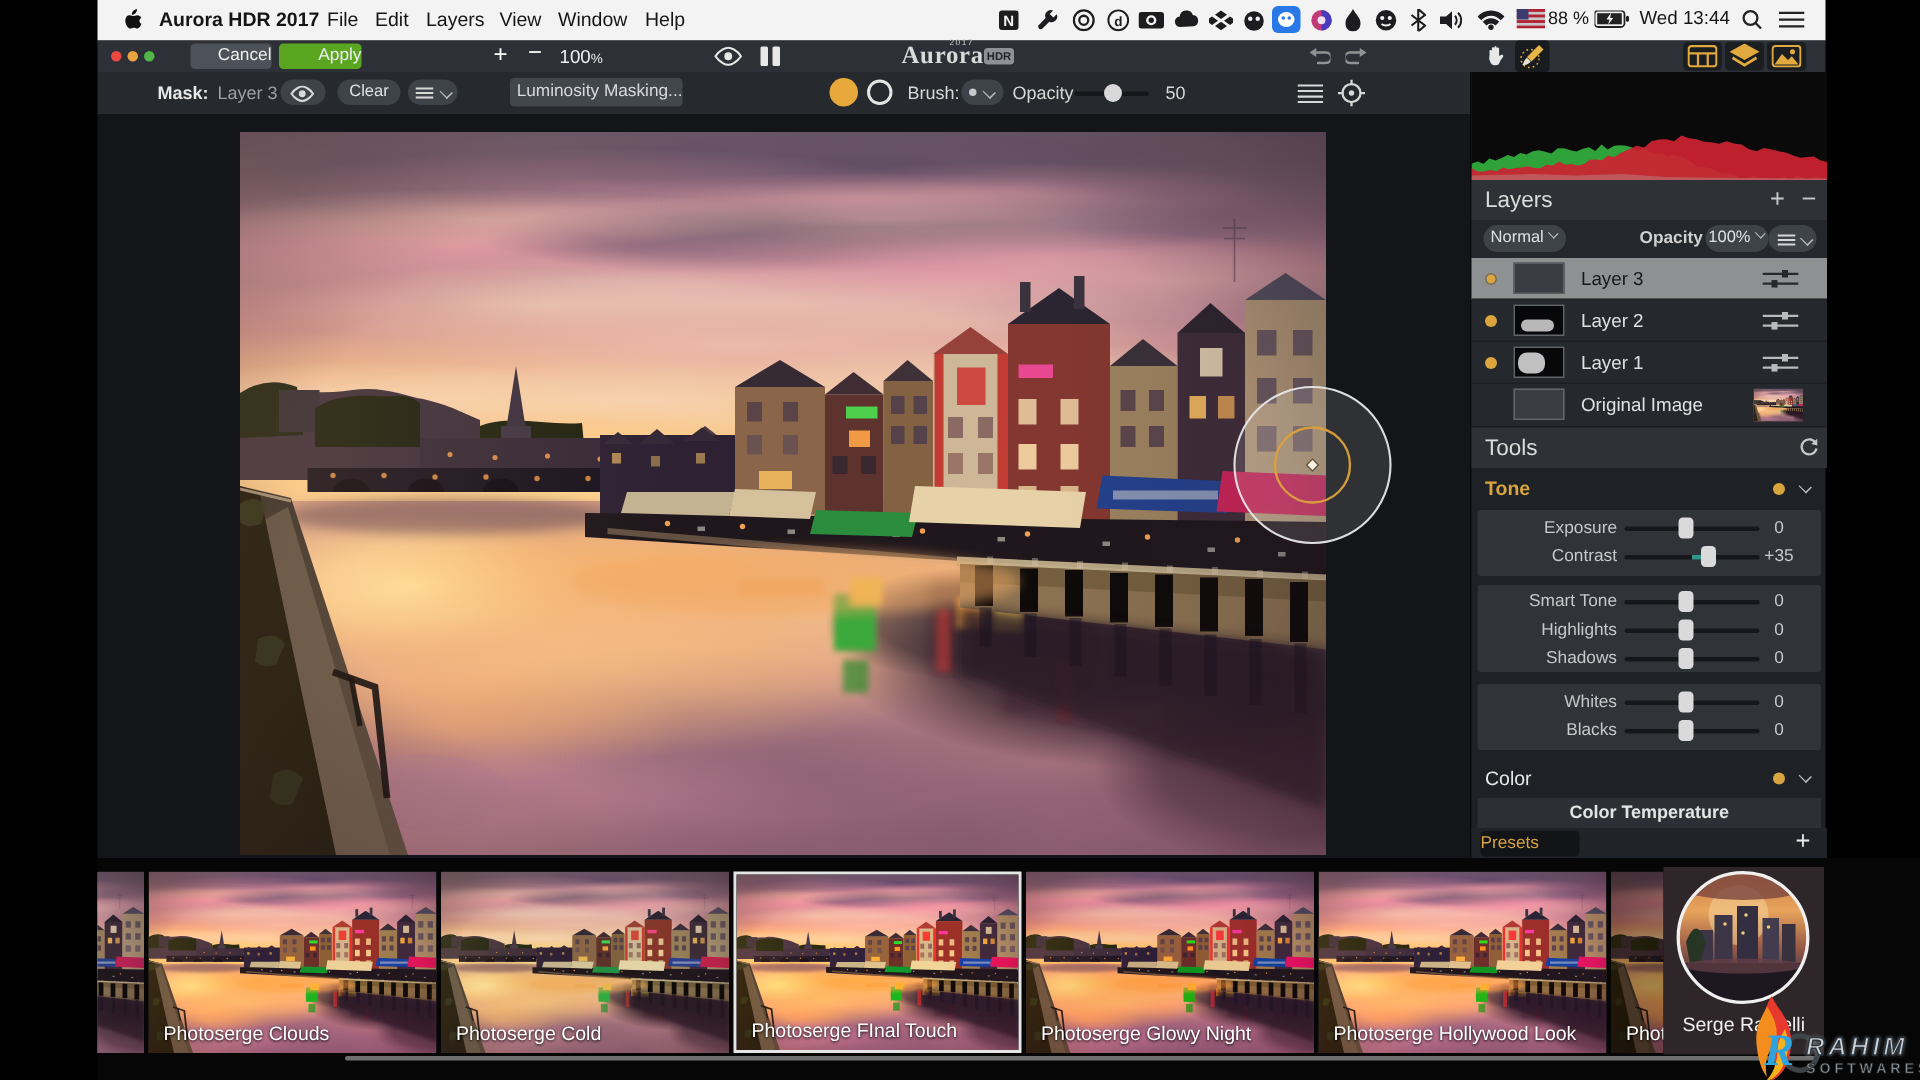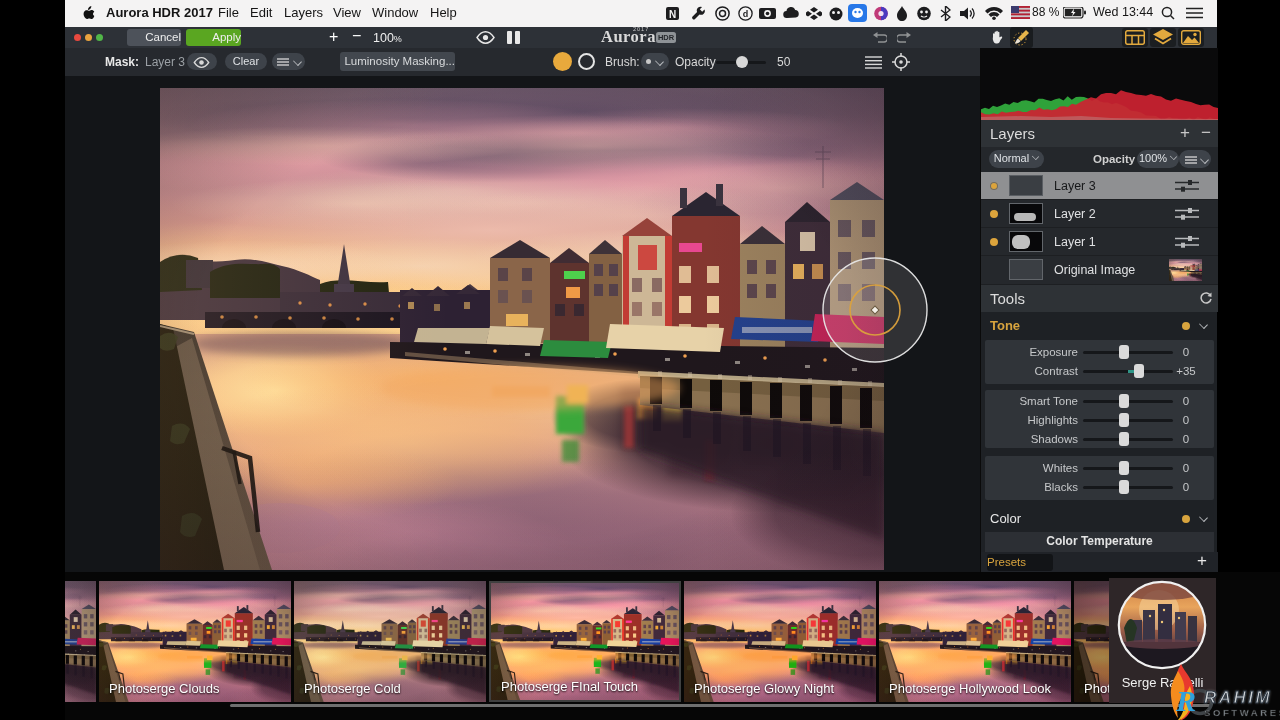--- a/index.html
+++ b/index.html
@@ -765,21 +765,21 @@
 <div id="filmstrip">
 <div class="thumb" style="left:0px;width:31px"><svg width="192" height="121" viewBox="0 0 724 482" preserveAspectRatio="none" style="margin-left:-161px">
         <use href="#scene"></use>
       </svg></div>
 <div class="thumb" style="left:34px"><svg width="192" height="121" viewBox="0 0 724 482" preserveAspectRatio="none" style="filter:saturate(1.35)">
         <use href="#scene"></use>
       </svg><span class="tlabel">Photoserge Clouds</span></div>
 <div class="thumb" style="left:229px"><svg width="192" height="121" viewBox="0 0 724 482" preserveAspectRatio="none" style="filter:saturate(1.05) hue-rotate(5deg)">
         <use href="#scene"></use>
       </svg><span class="tlabel">Photoserge Cold</span></div>
-<div class="thumb" style="left:424px;border:2px solid #404040"><svg width="188" height="117" viewBox="0 0 724 482" preserveAspectRatio="none" style="filter:saturate(1.4) brightness(1.01)">
+<div class="thumb" style="left:424px;border:2px solid #e5e5e5"><svg width="188" height="117" viewBox="0 0 724 482" preserveAspectRatio="none" style="filter:saturate(1.4) brightness(1.01)">
         <use href="#scene"></use>
       </svg><span class="tlabel">Photoserge FInal Touch</span></div>
 <div class="thumb" style="left:619px"><svg width="192" height="121" viewBox="0 0 724 482" preserveAspectRatio="none" style="filter:saturate(1.45) brightness(.96) hue-rotate(-4deg)">
         <use href="#scene"></use>
       </svg><span class="tlabel">Photoserge Glowy Night</span></div>
 <div class="thumb" style="left:814px"><svg width="192" height="121" viewBox="0 0 724 482" preserveAspectRatio="none" style="filter:saturate(1.4) hue-rotate(-3deg)">
         <use href="#scene"></use>
       </svg><span class="tlabel">Photoserge Hollywood Look</span></div>
 <div class="thumb" style="left:1009px;width:35px"><svg width="192" height="121" viewBox="0 0 724 482" preserveAspectRatio="none" style="filter:brightness(.6) saturate(1.5)">
         <use href="#scene"></use>

